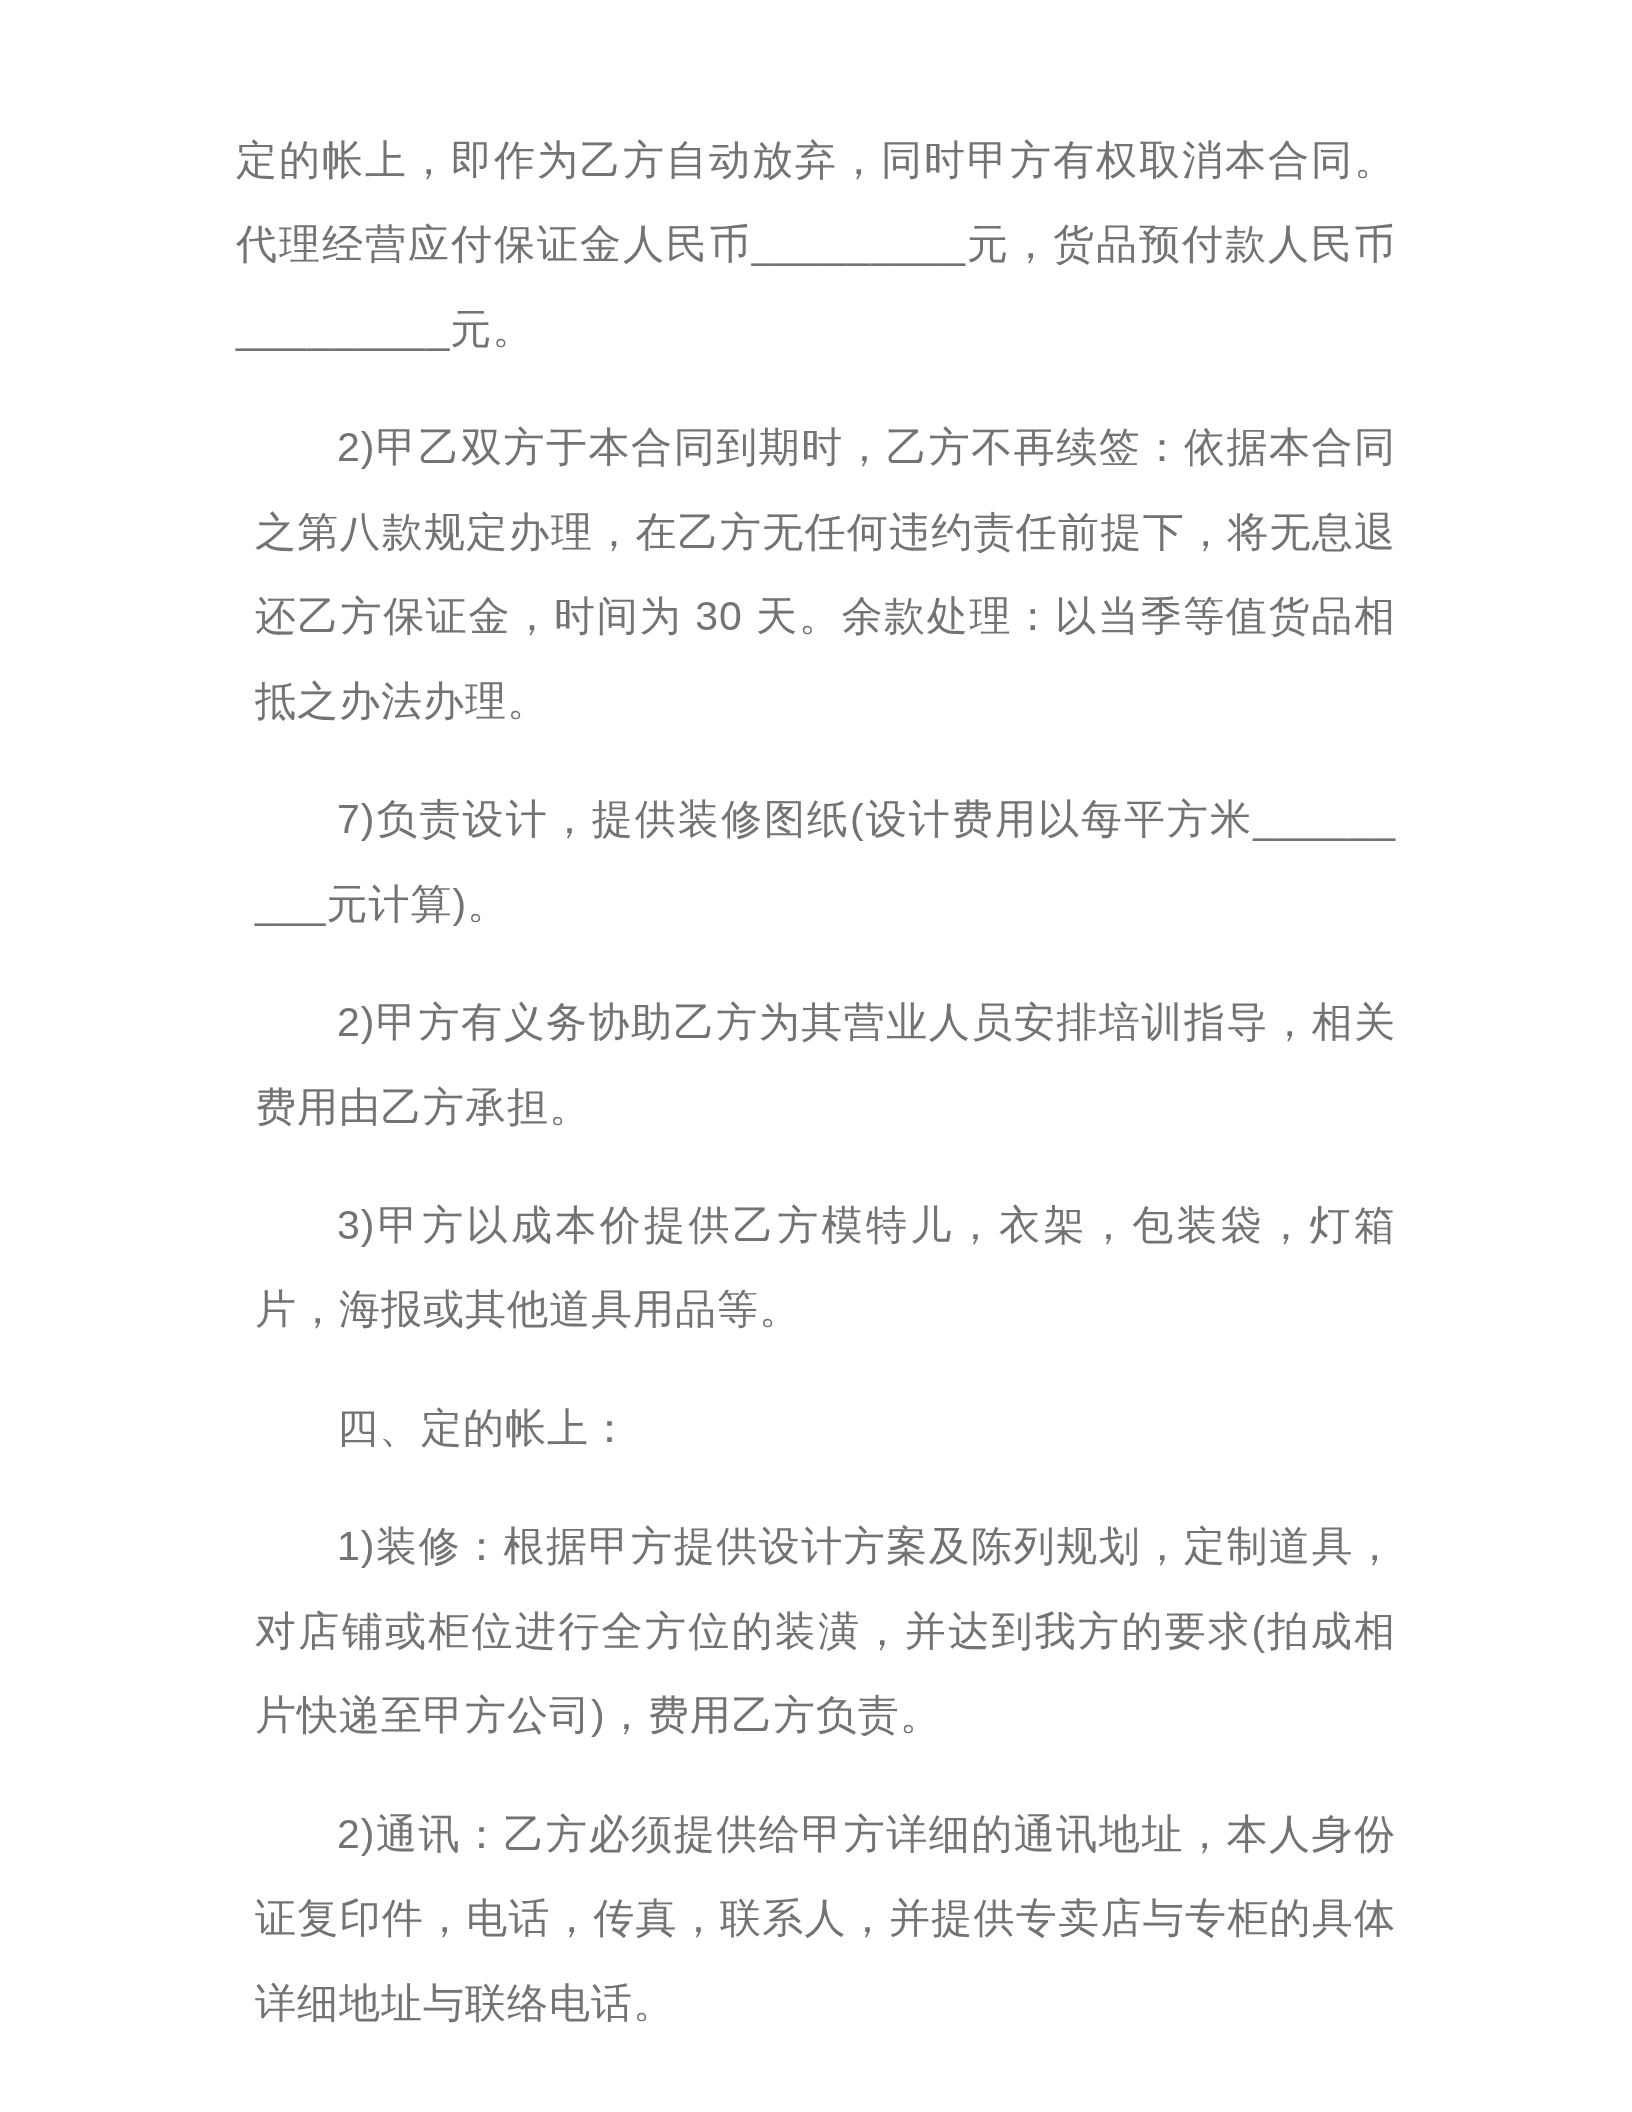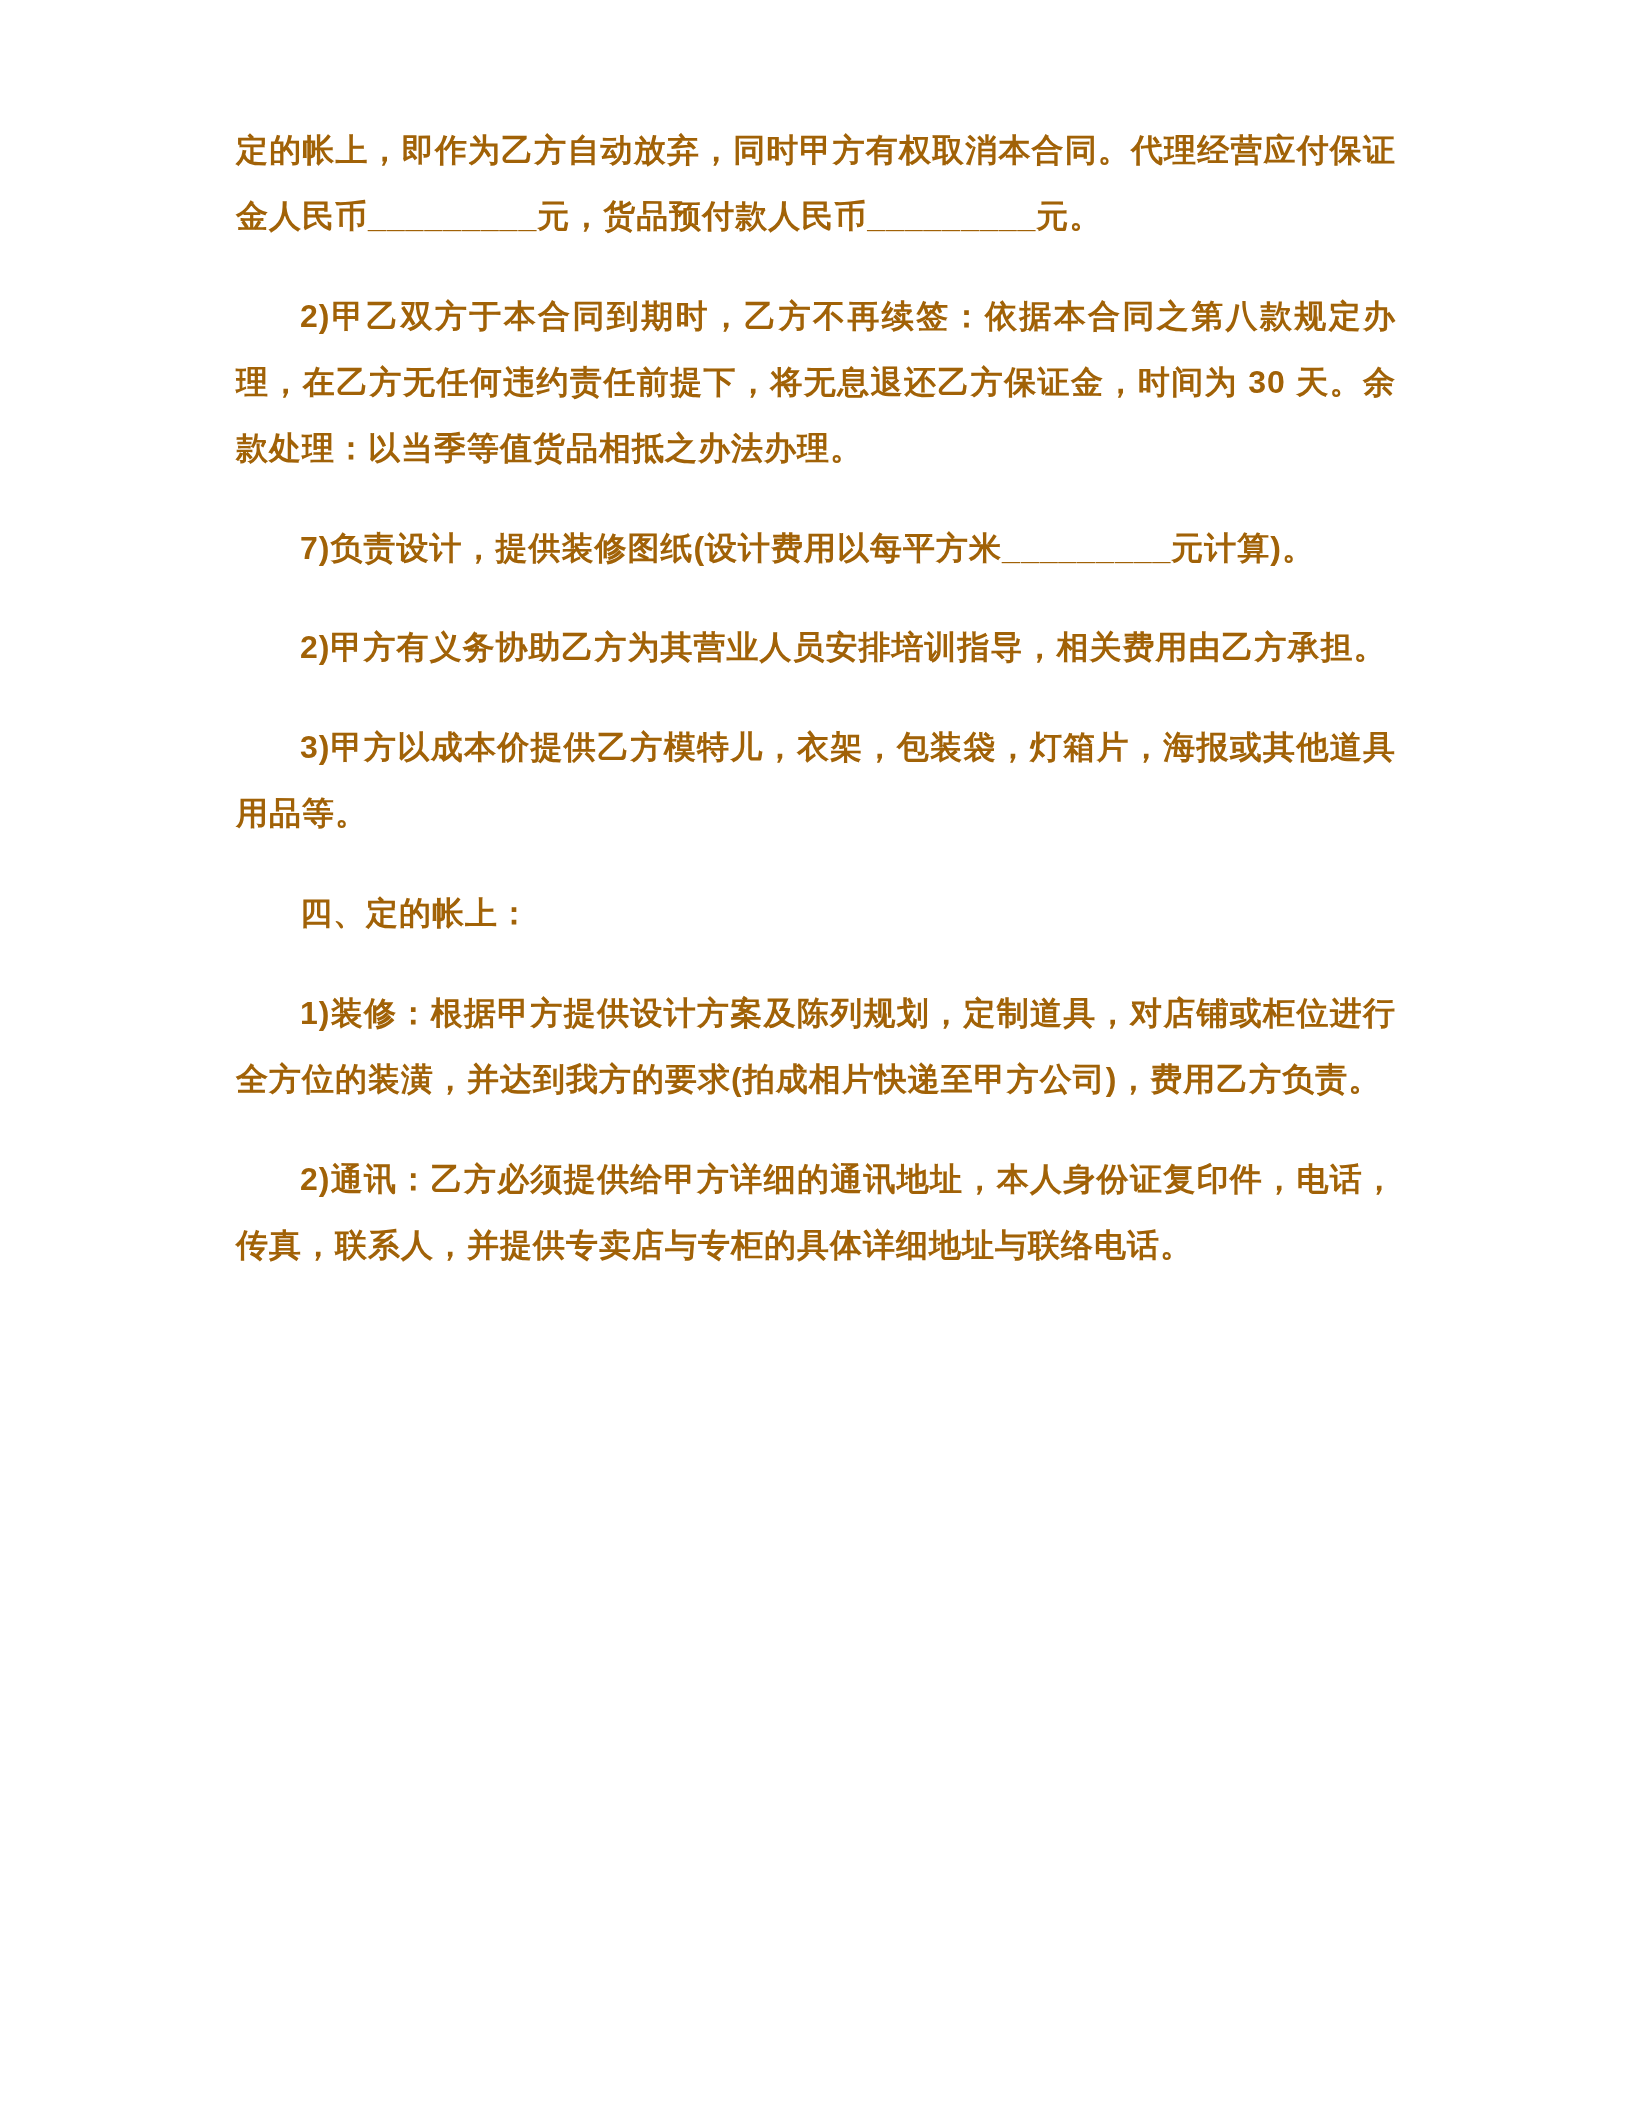--- a/index.html
+++ b/index.html
@@ -16,30 +16,31 @@
   .page {
     box-sizing: border-box;
     width: 1632px;
     height: 2112px;
     background: #ffffff;
     padding: 118px 236px 60px 236px;
     color: #1c1c1c;
   }
   .doc-body p {
     margin: 0 0 34px 0;
-    font-size: 32px;
-    font-weight: 700;
+    font-size: 41px;
+    font-weight: 400;
     line-height: 2.06;
     text-align: justify;
     letter-spacing: 1px;
-    color: #a16207;
+    color: #737373;
     word-break: break-all;
   }
   .doc-body p.indent {
     text-indent: 2em;
+    margin-left: 19px;
   }
   .doc-body p.no-indent {
     text-indent: 0;
   }
 </style>
 </head>
 <body>
 
 <div class="page">
   <div class="doc-body">

